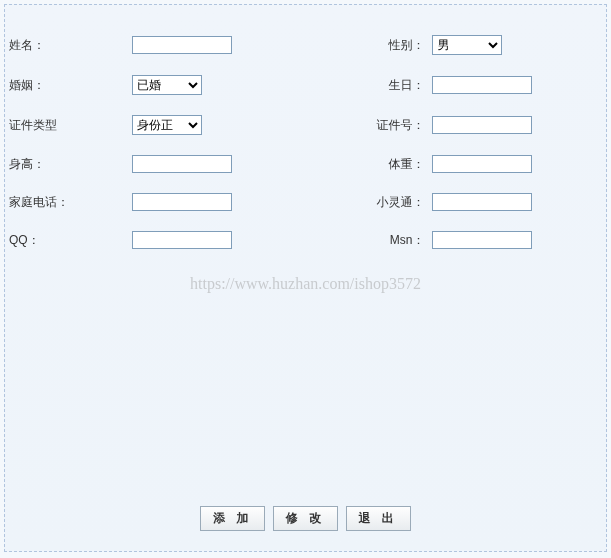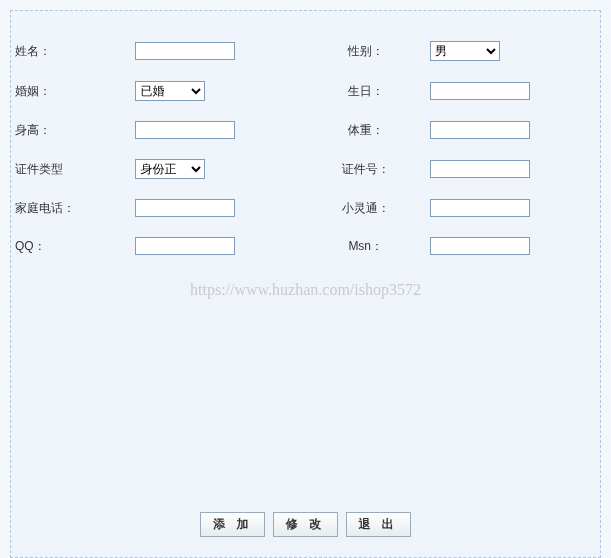--- a/index.html
+++ b/index.html
@@ -6,21 +6,21 @@
     body {
       font-family: "SimSun", "宋体", Arial, sans-serif;
       font-size: 12px;
       background: #f4f8fc;
       width: 611px;
       height: 558px;
       overflow: hidden;
     }
     .container {
       border: 1px dashed #b0c4de;
-      margin: 10px;
+      margin: 4px;
       padding: 20px 0 0 0;
       height: 548px;
       background: linear-gradient(to bottom, #f0f5fb 0%, #eef4fa 100%);
       position: relative;
     }
     .form-table {
       width: 100%;
       border-collapse: separate;
       border-spacing: 0;
     }
@@ -30,21 +30,21 @@
       color: #333;
     }
     .label-cell {
       width: 90px;
       text-align: left;
       padding-left: 30px;
       white-space: nowrap;
     }
     .label-cell2 {
       width: 90px;
-      text-align: center;
+      text-align: right;
       padding-left: 10px;
       white-space: nowrap;
     }
     .input-cell {
       width: 130px;
     }
     input[type="text"] {
       width: 100px;
       height: 18px;
       border: 1px solid #7f9db9;
@@ -113,33 +113,33 @@
       <td class="label-cell">婚姻：</td>
       <td class="input-cell">
         <select>
           <option>已婚</option>
         </select>
       </td>
       <td class="label-cell2">生日：</td>
       <td class="input-cell"><input type="text" value="" style=""></td>
     </tr>
     <tr>
-      <td class="label-cell">身高：</td>
-      <td class="input-cell"><input type="text" value="" style=""></td>
-      <td class="label-cell2">体重：</td>
-      <td class="input-cell"><input type="text" value="" style=""></td>
-    </tr>
-    <tr>
       <td class="label-cell">证件类型</td>
       <td class="input-cell">
         <select>
           <option>身份正</option>
         </select>
       </td>
       <td class="label-cell2">证件号：</td>
+      <td class="input-cell"><input type="text" value="" style=""></td>
+    </tr>
+    <tr>
+      <td class="label-cell">身高：</td>
+      <td class="input-cell"><input type="text" value="" style=""></td>
+      <td class="label-cell2">体重：</td>
       <td class="input-cell"><input type="text" value="" style=""></td>
     </tr>
     <tr>
       <td class="label-cell">家庭电话：</td>
       <td class="input-cell"><input type="text" value="" style=""></td>
       <td class="label-cell2">小灵通：</td>
       <td class="input-cell"><input type="text" value="" style=""></td>
     </tr>
     <tr>
       <td class="label-cell">QQ：</td>

